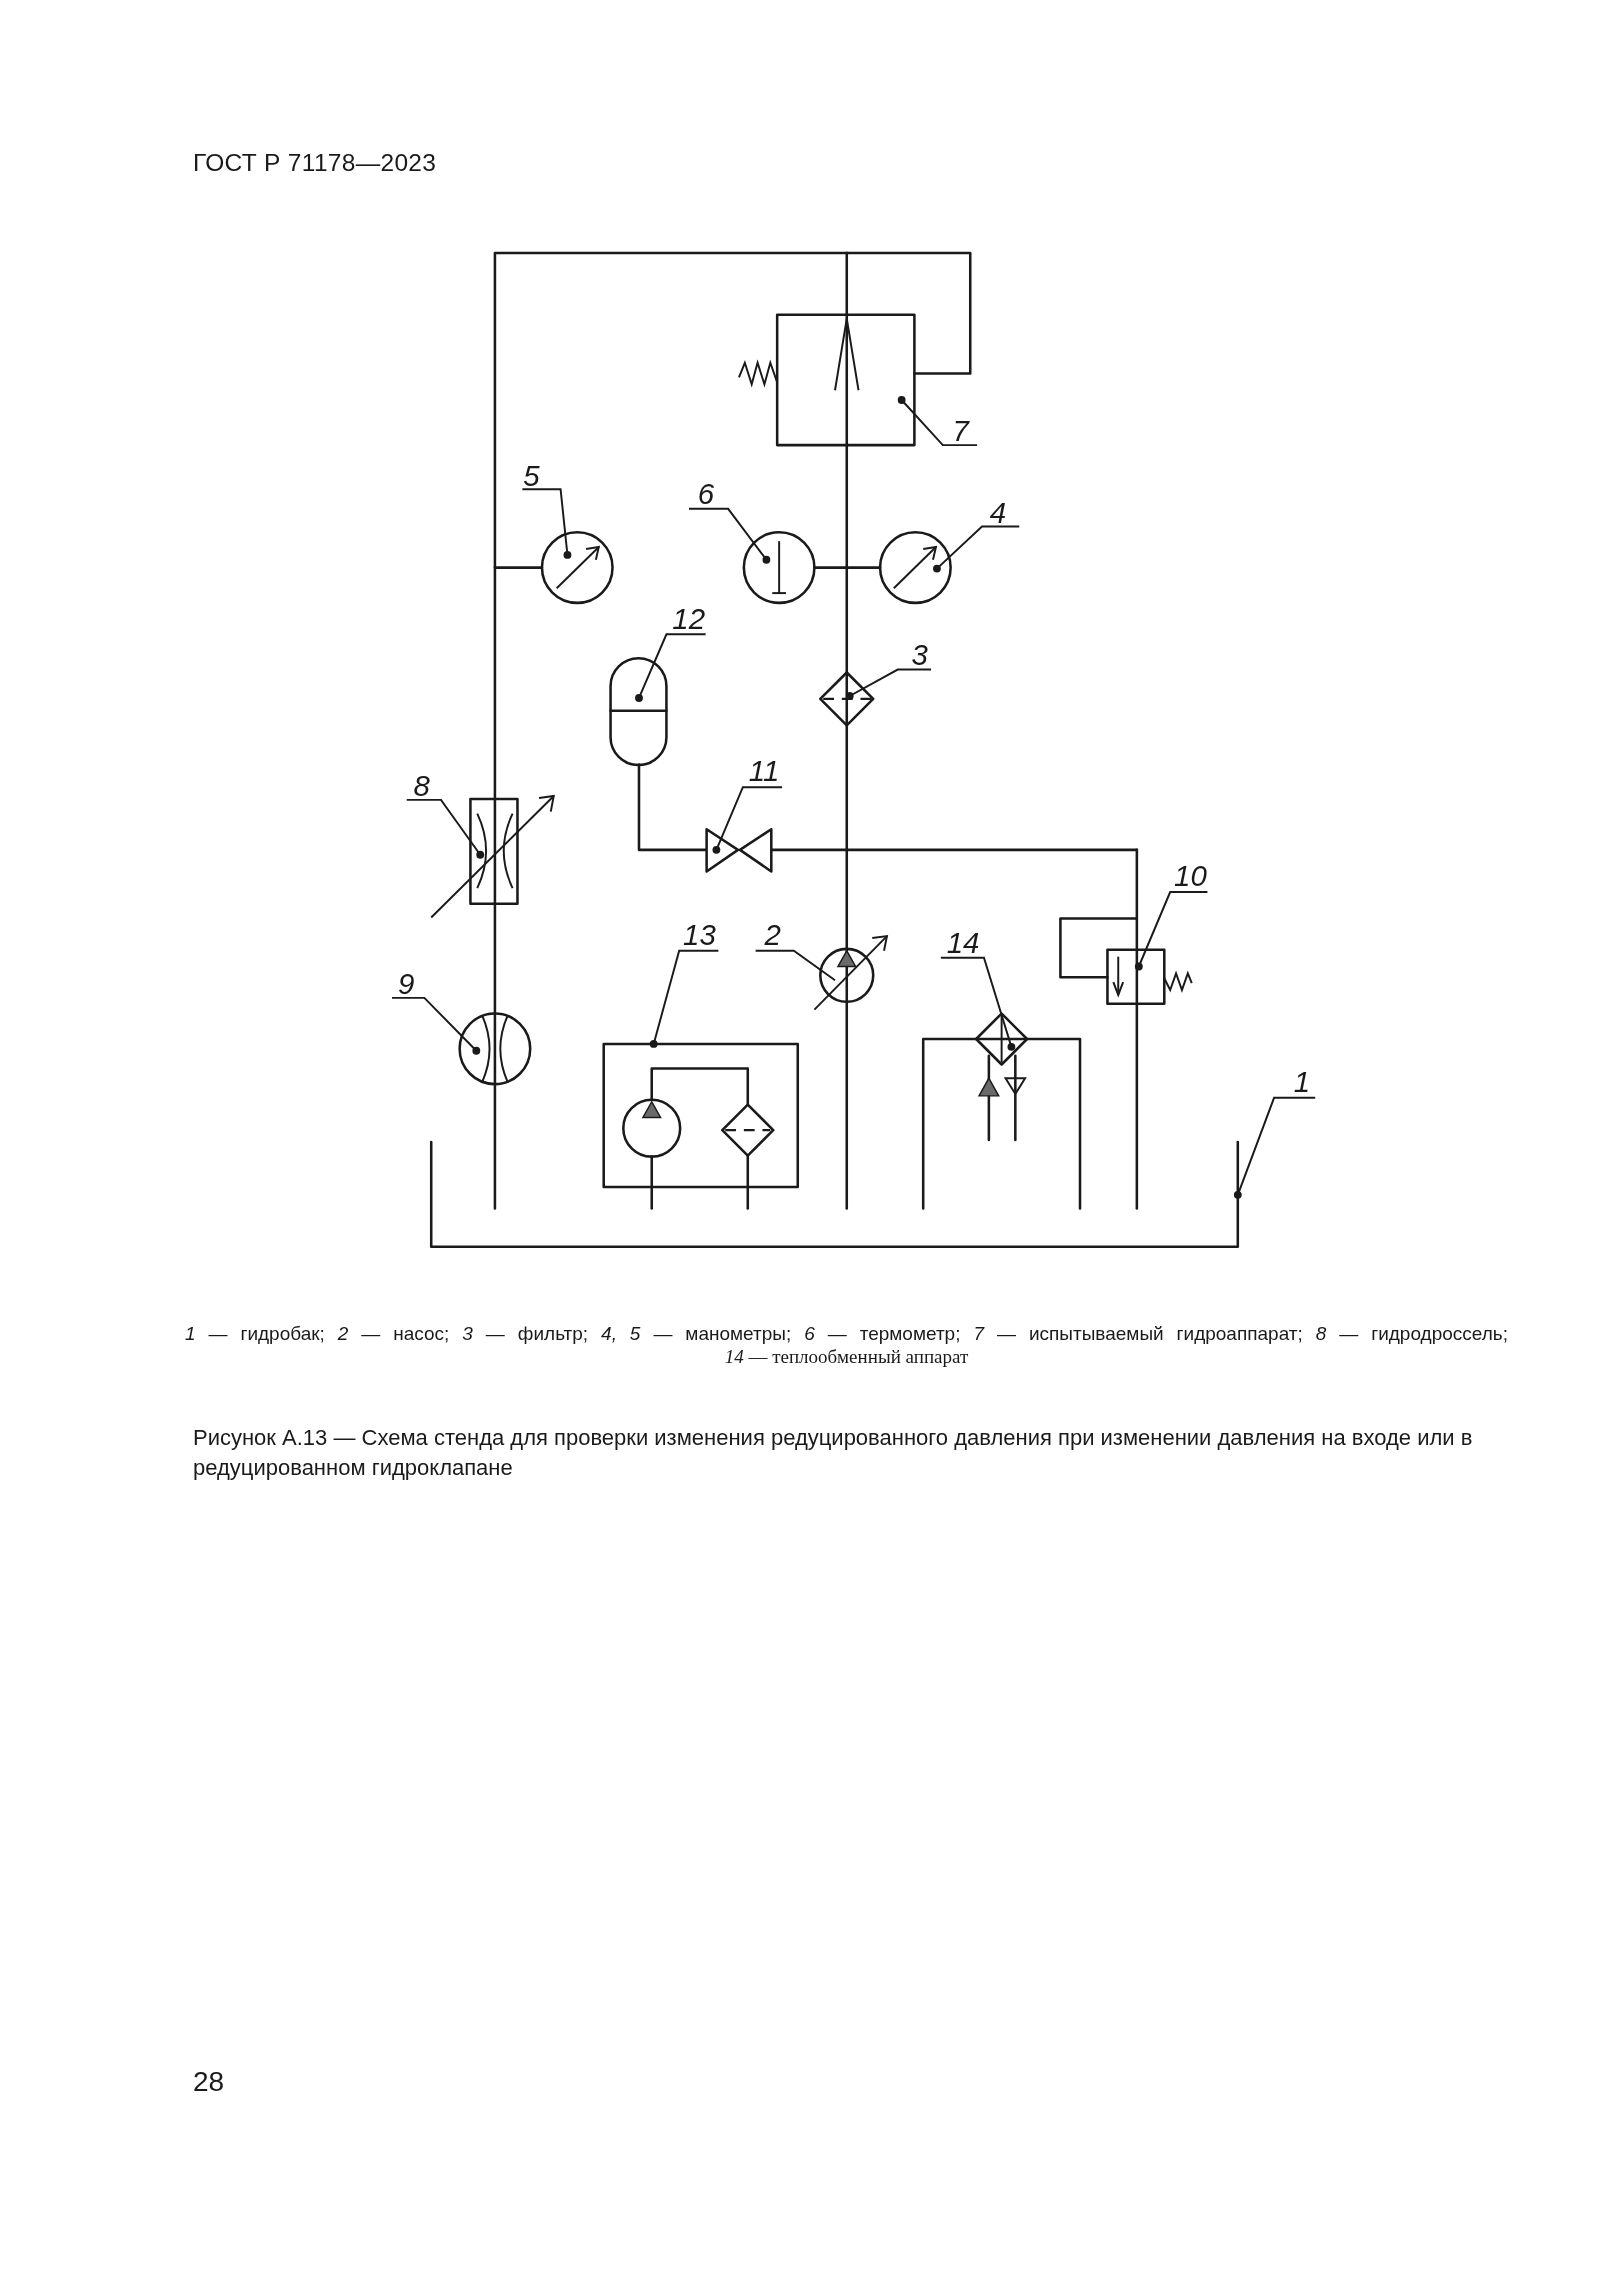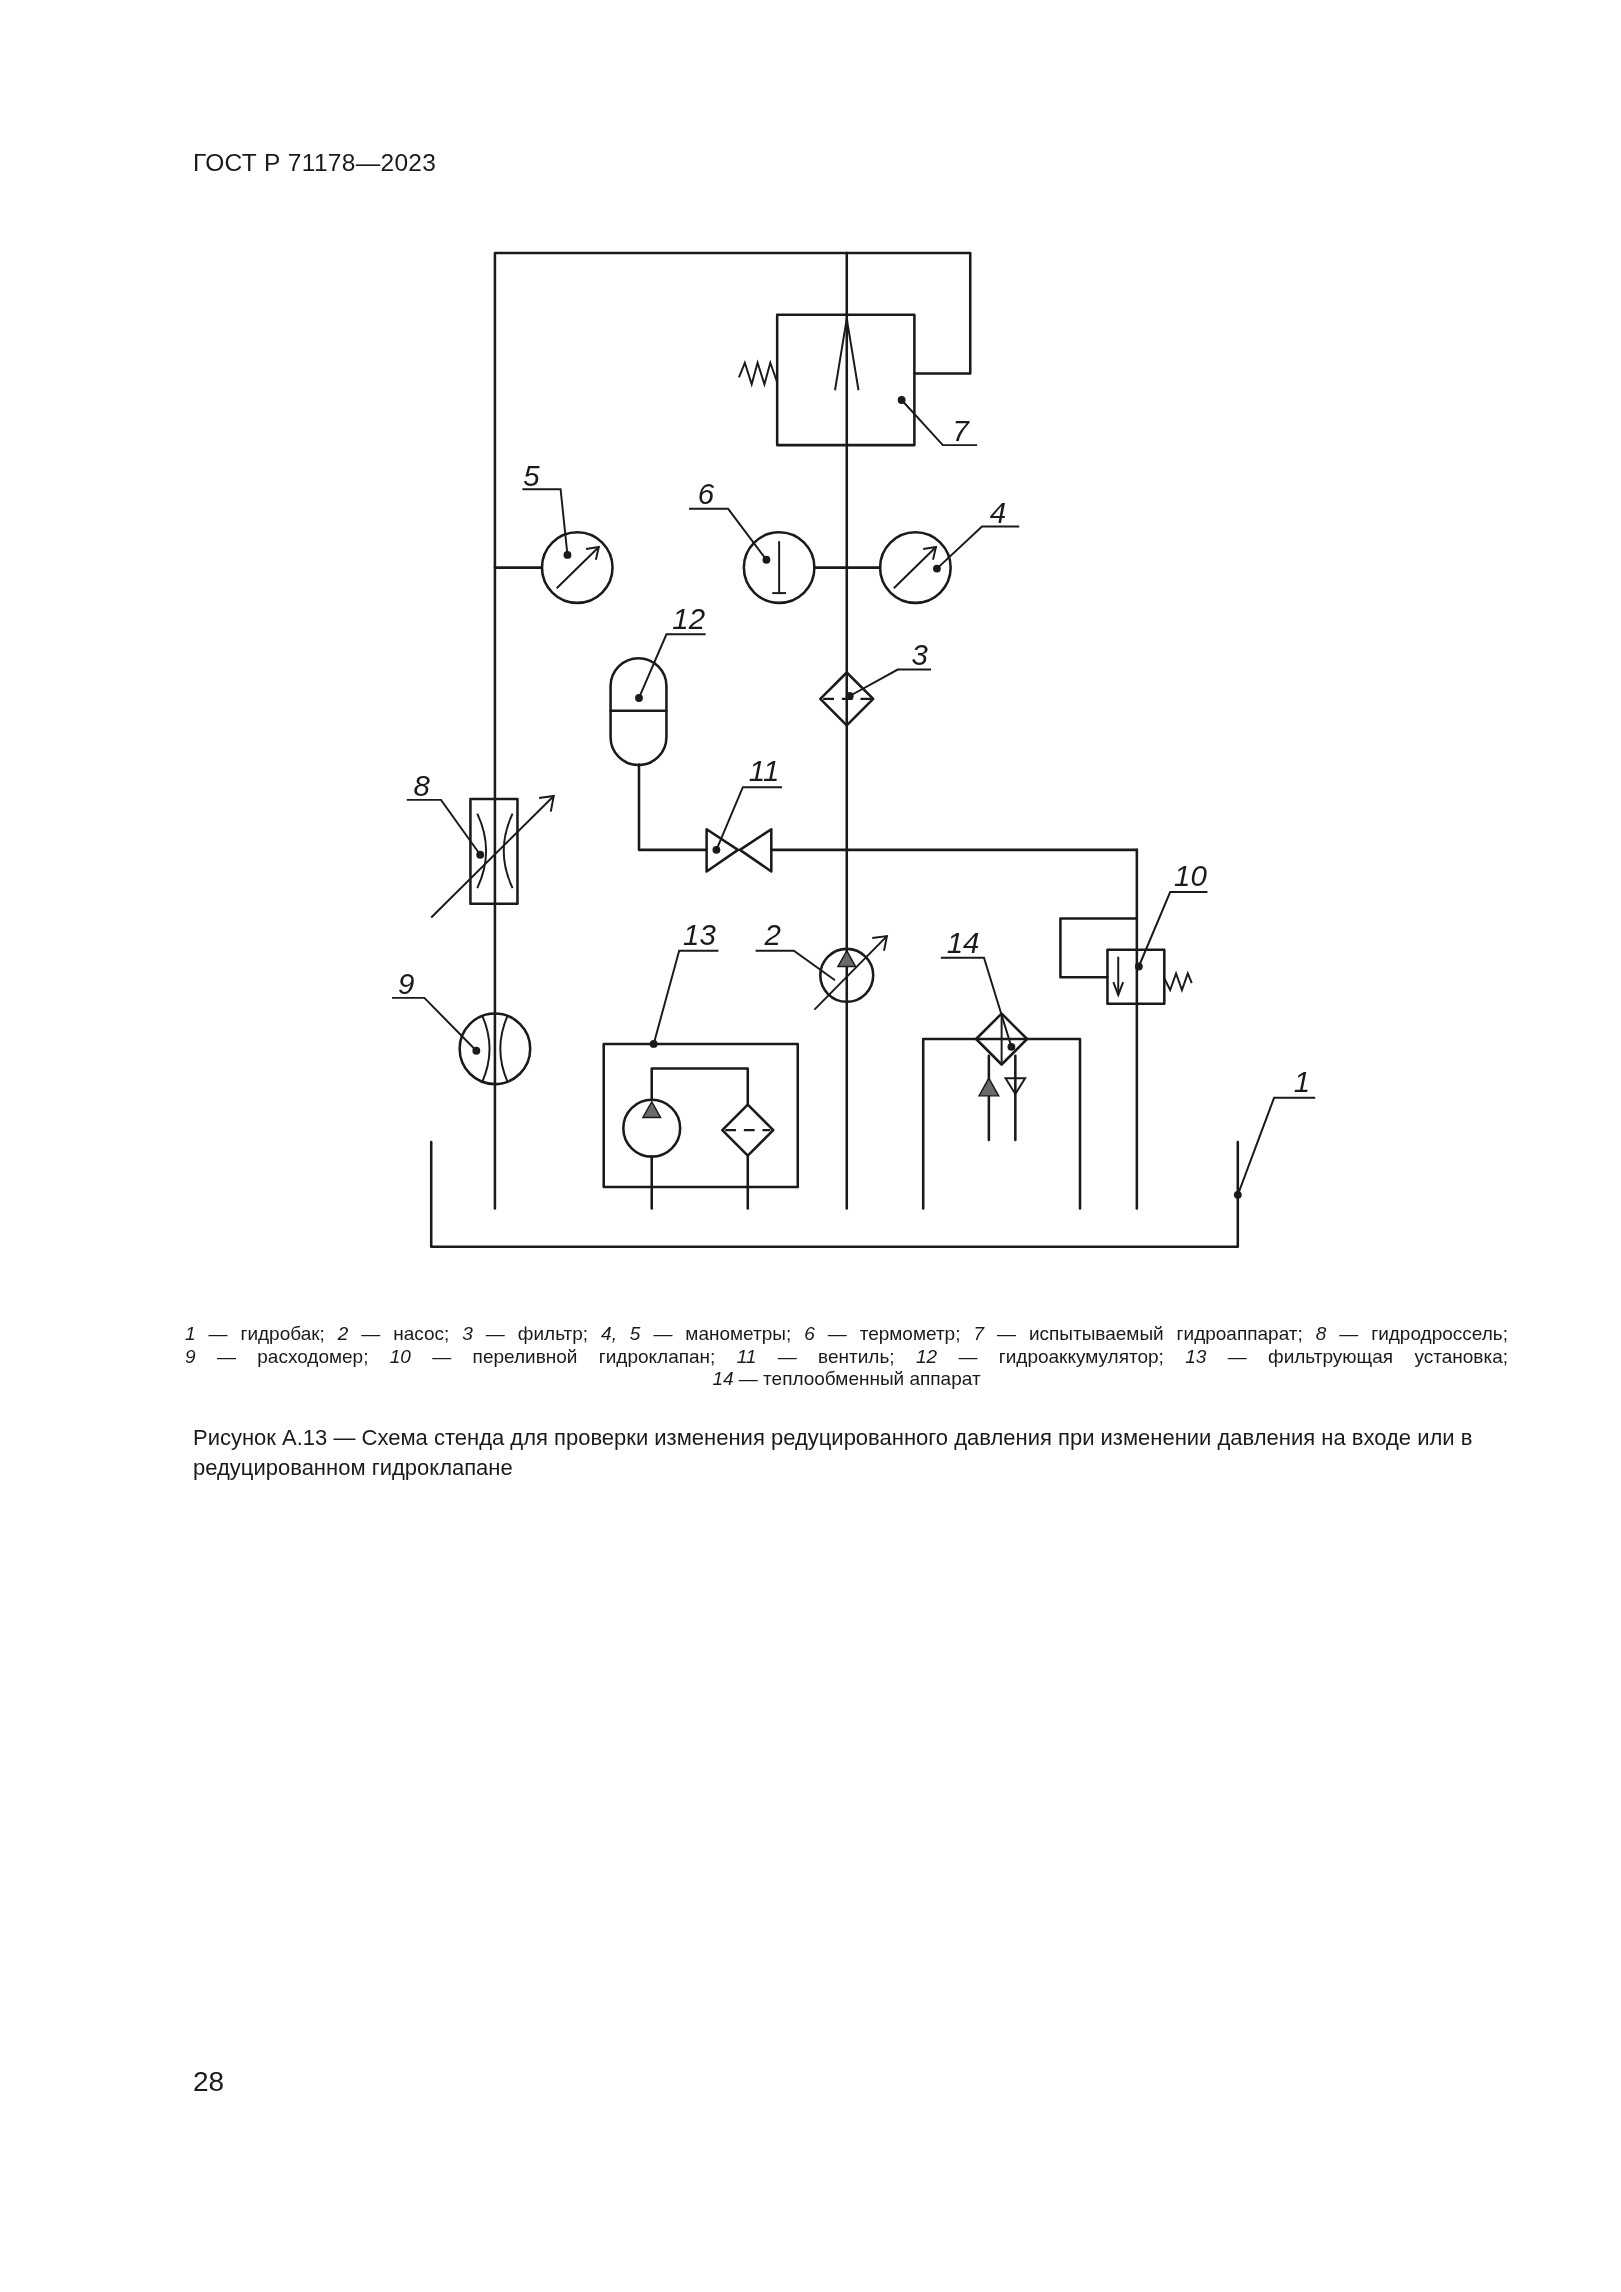--- a/index.html
+++ b/index.html
@@ -8,21 +8,21 @@
   .diagram { position:absolute; left:0; top:0; width:1621px; height:1294px; }
   .diagram svg { width:1621px; height:1294px; }
   .ln { stroke:#1a1a1a; stroke-width:2.6; fill:none; stroke-linecap:round; stroke-linejoin:round; }
   .thin { stroke:#1a1a1a; stroke-width:2; fill:none; }
   .dash { stroke:#1a1a1a; stroke-width:2.4; stroke-dasharray:11 8; fill:none; }
   .fill-tri { fill:#6a6a6a; stroke:#1a1a1a; stroke-width:1.5; }
   .dot { fill:#1a1a1a; }
   .num { font-family:"Liberation Sans", sans-serif; font-style:italic; font-size:30px; fill:#1a1a1a; }
   .legend { position:absolute; left:185px; top:1323px; width:1323px; font-size:19px; line-height:22.5px; text-align:justify; }
   .legend .row { display:block; text-align:justify; text-align-last:justify; }
-  .legend .row.last { text-align:left; text-align-last:center; }
+  .legend .row.last { text-align:left; text-align-last:center;font-family:Liberation Serif, serif; }
   .legend i { font-style:italic; }
   .caption { position:absolute; left:193px; top:1423px; width:1323px; font-size:22px; line-height:30px; }
   .pageno { position:absolute; left:193px; top:2066px; font-size:28px; }
 </style>
 </head>
 <body>
 
 <div class="header">ГОСТ Р 71178—2023</div>
 
 <div class="diagram">
@@ -177,23 +177,20 @@
     <text class="num" x="1198" y="904">10</text>
     <text class="num" x="1320" y="1114">1</text>
   </g>
 </svg>
 </div>
 
 <div class="legend">
   <span class="row">
     <i>1</i><span> — гидробак; </span><i>2</i><span> — насос; </span><i>3</i><span> — фильтр; </span><i>4, 5</i><span> — манометры; </span><i>6</i><span> — термометр; </span><i>7</i><span> — испытываемый гидроаппарат; </span><i>8</i><span> — гидродроссель;</span>
   </span>
-  <span class="row">
-    <i>9</i><span> — расходомер; </span><i>10</i><span> — переливной гидроклапан; </span><i>11</i><span> — вентиль; </span><i>12</i><span> — гидроаккумулятор; </span><i>13</i><span> — фильтрующая установка;</span>
-  </span>
   <span class="row last">
     <i>14</i><span> — теплообменный аппарат</span>
   </span>
 </div>
 
 <div class="caption">Рисунок А.13 — Схема стенда для проверки изменения редуцированного давления при изменении давления на входе или в редуцированном гидроклапане</div>
 
 <div class="pageno">28</div>
 
 

